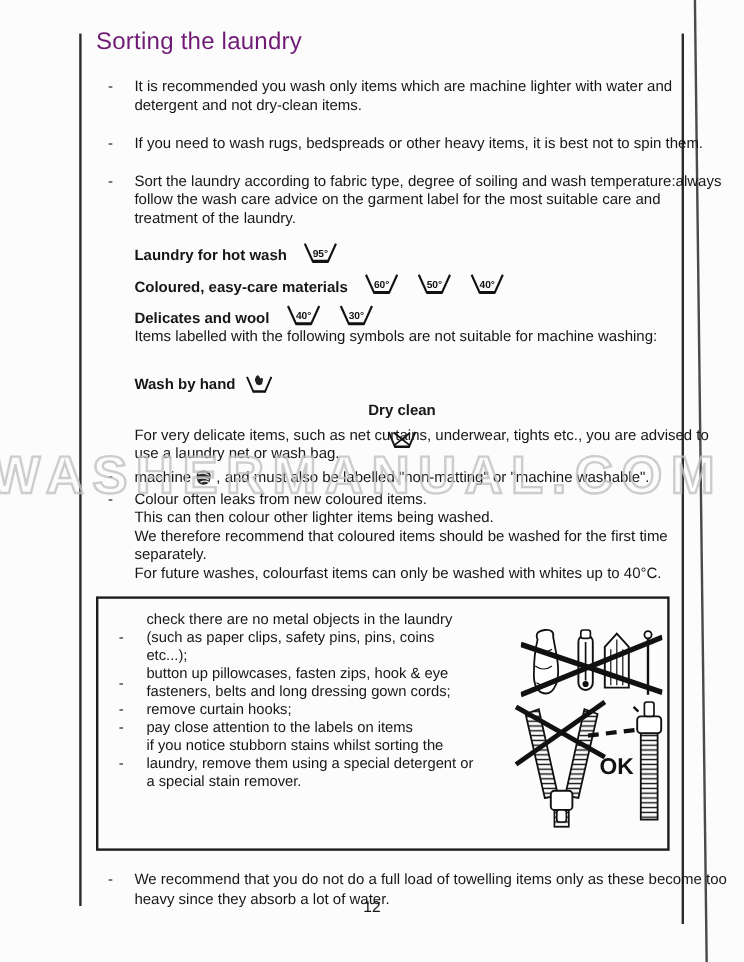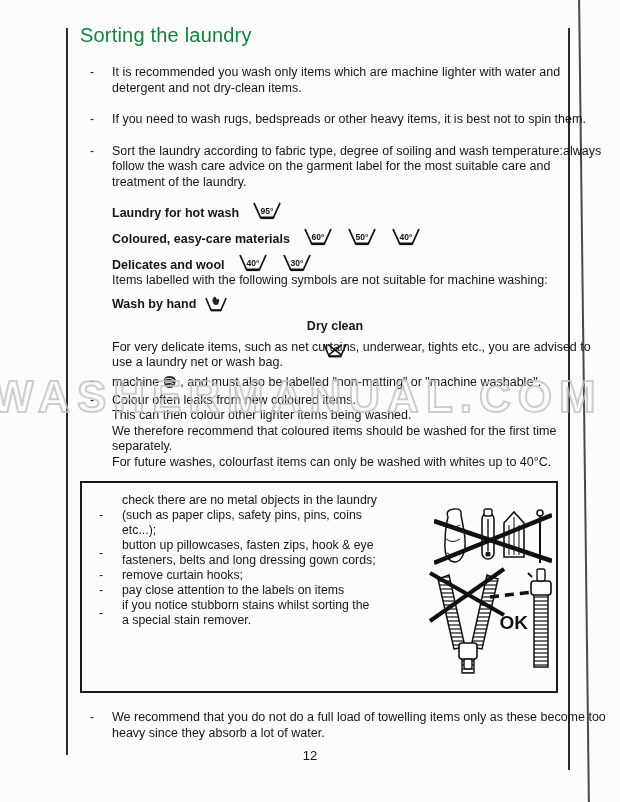--- a/index.html
+++ b/index.html
@@ -6,31 +6,31 @@
   body{
     width:620px;height:802px;position:relative;overflow:hidden;
     background:#fcfcfc;color:#161616;
     font-family:"Liberation Sans",sans-serif;
     -webkit-font-smoothing:antialiased;
   }
   .page-left-border{position:absolute;left:66px;top:28px;width:2px;height:727px;background:#2b2b2b;}
   .page-right-border{position:absolute;left:568px;top:28px;width:2px;height:742px;background:#2b2b2b;}
   .scan-edge{position:absolute;left:583px;top:-6px;width:2px;height:815px;background:#4a4a4a;transform:rotate(-0.7deg);}
   .content{position:absolute;left:80px;top:24px;width:478px;}
-  .title{font-size:20px;font-weight:normal;letter-spacing:.2px;margin:0 0 18px 0;color:#15803d;}
+  .title{font-size:20px;font-weight:normal;letter-spacing:.2px;margin:0 0 18px 0;color:#701a75;}
   .ln{font-size:12.5px;line-height:15.5px;white-space:nowrap;}
   .bullet{display:flex;padding-left:10px;}
   .dash{width:22px;flex:0 0 22px;font-size:12.5px;line-height:15.5px;}
   .dash::before{content:"-";}
   .b-mb{margin-bottom:16px;}
   .indent{margin-left:32px;}
   .cat-row{display:flex;align-items:flex-end;gap:12px;height:20px;margin-bottom:6px;}
   .cat-label{font-size:12.5px;font-weight:bold;white-space:nowrap;}
   .tub-sym{display:inline-block;width:32px;height:18px;}
-  .plain-row{margin-bottom:5px;}
+  .plain-row{margin-bottom:21px;}
   .label-row{display:flex;align-items:center;gap:8px;height:20px;margin-bottom:5px;}
   .wool-icon{display:inline-block;width:17px;height:15px;vertical-align:-3px;margin:0 2px;}
   .woollen-line2{white-space:nowrap;font-size:12.5px;line-height:17px;}
   .colour-block{margin-bottom:11px;}
   .note-box{
     position:relative;border:2px solid #1c1c1c;width:478px;height:212px;
     box-sizing:border-box;padding:10px 0 0 15px;margin-bottom:17px;background:transparent;
   }
   .note-title{font-size:19px;font-weight:normal;color:#0e0e0e;margin-bottom:6px;}
   .note-text{width:320px;}
@@ -220,20 +220,21 @@
       <div class="bullet">
         <span class="dash"></span>
         <div>
           <div class="ln">pay close attention to the labels on items</div>
         </div>
       </div>
       <div class="bullet">
         <span class="dash"></span>
         <div>
           <div class="ln">if you notice stubborn stains whilst sorting the</div>
+          <div class="ln">laundry, remove them using a special detergent or</div>
           <div class="ln">a special stain remover.</div>
         </div>
       </div>
     </div>
 
     <div class="illus-top">
       <svg viewBox="0 0 118 72" width="118" height="72">
 
         <path d="M14,12 q-3,-7 6,-8 q8,-1 7,6 l3,16 q3,18 -2,26 q-4,7 -11,4 q-7,-4 -6,-18 q0,-14 3,-26 z" fill="#fff" stroke="#111" stroke-width="1.5"></path>
         <path d="M14,20 q6,4 12,0 M12,34 q7,5 14,0 M13,48 q6,4 12,0" stroke="#111" stroke-width="1" fill="none"></path>

